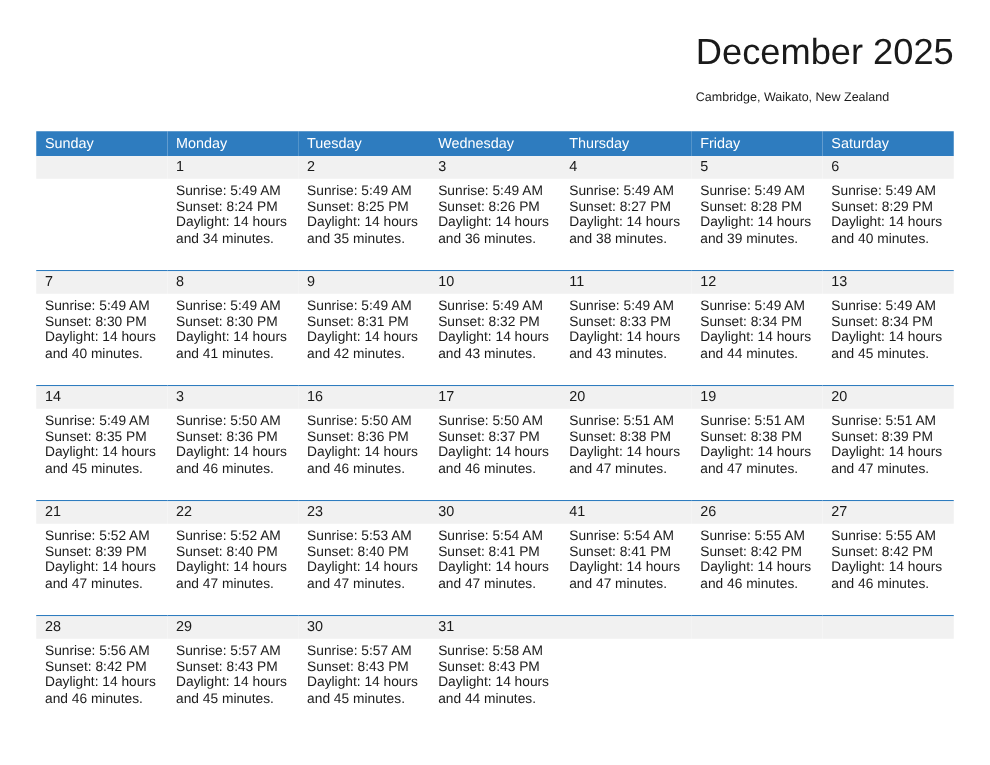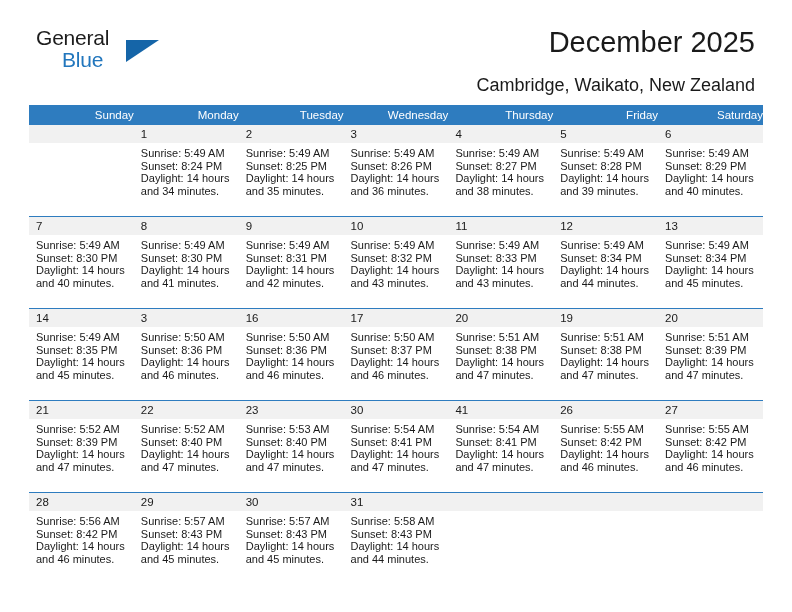--- a/index.html
+++ b/index.html
@@ -59,54 +59,53 @@
     left: 97px;
     top: 14px;
     width: 0;
     height: 0;
     border-left: 33px solid #1565a8;
     border-bottom: 22px solid transparent;
   }
 
   .title-block {
     position: absolute;
-    right: 8px;
+    right: 0;
     top: -2px;
-    text-align: right;
   }
   .month-title {
     font-size: 29px;
     font-weight: normal;
     color: #1a1a1a;
     line-height: 36px;
     white-space: nowrap;
   }
   .location {
-    font-size: 18px;
+    font-size: 10px;
     color: #1a1a1a;
     line-height: 22px;
-    margin-top: 14px;
+    margin-top: 8px;
     white-space: nowrap;
   }
 
   
   .calendar {
     position: absolute;
     left: 29px;
     top: 105px;
     width: 734px;
     border-collapse: collapse;
     table-layout: fixed;
   }
   .calendar th {
     background: #2e7cbf;
     color: #ffffff;
     font-size: 11.5px;
     font-weight: normal;
-    text-align: right;
+    text-align: left;
     padding: 4px 0 4px 7px;
     height: 19px;
     box-sizing: border-box;
     border: none;
   }
   .calendar td {
     vertical-align: top;
     padding: 0;
     border-top: 1px solid #2e7cbf;
     border-bottom: none;
@@ -144,25 +143,20 @@
     white-space: nowrap;
   }
 </style>
 </head>
 <body>
 
 <div class="page">
 
   <div class="header">
 
-    <div class="brand">
-      <span class="brand-general">General</span>
-      <span class="brand-triangle"></span>
-      <span class="brand-blue">Blue</span>
-    </div>
 
     <div class="title-block">
       <div class="month-title">December 2025</div>
       <div class="location">Cambridge, Waikato, New Zealand</div>
     </div>
 
   </div>
 
   <table class="calendar">
     <thead>

